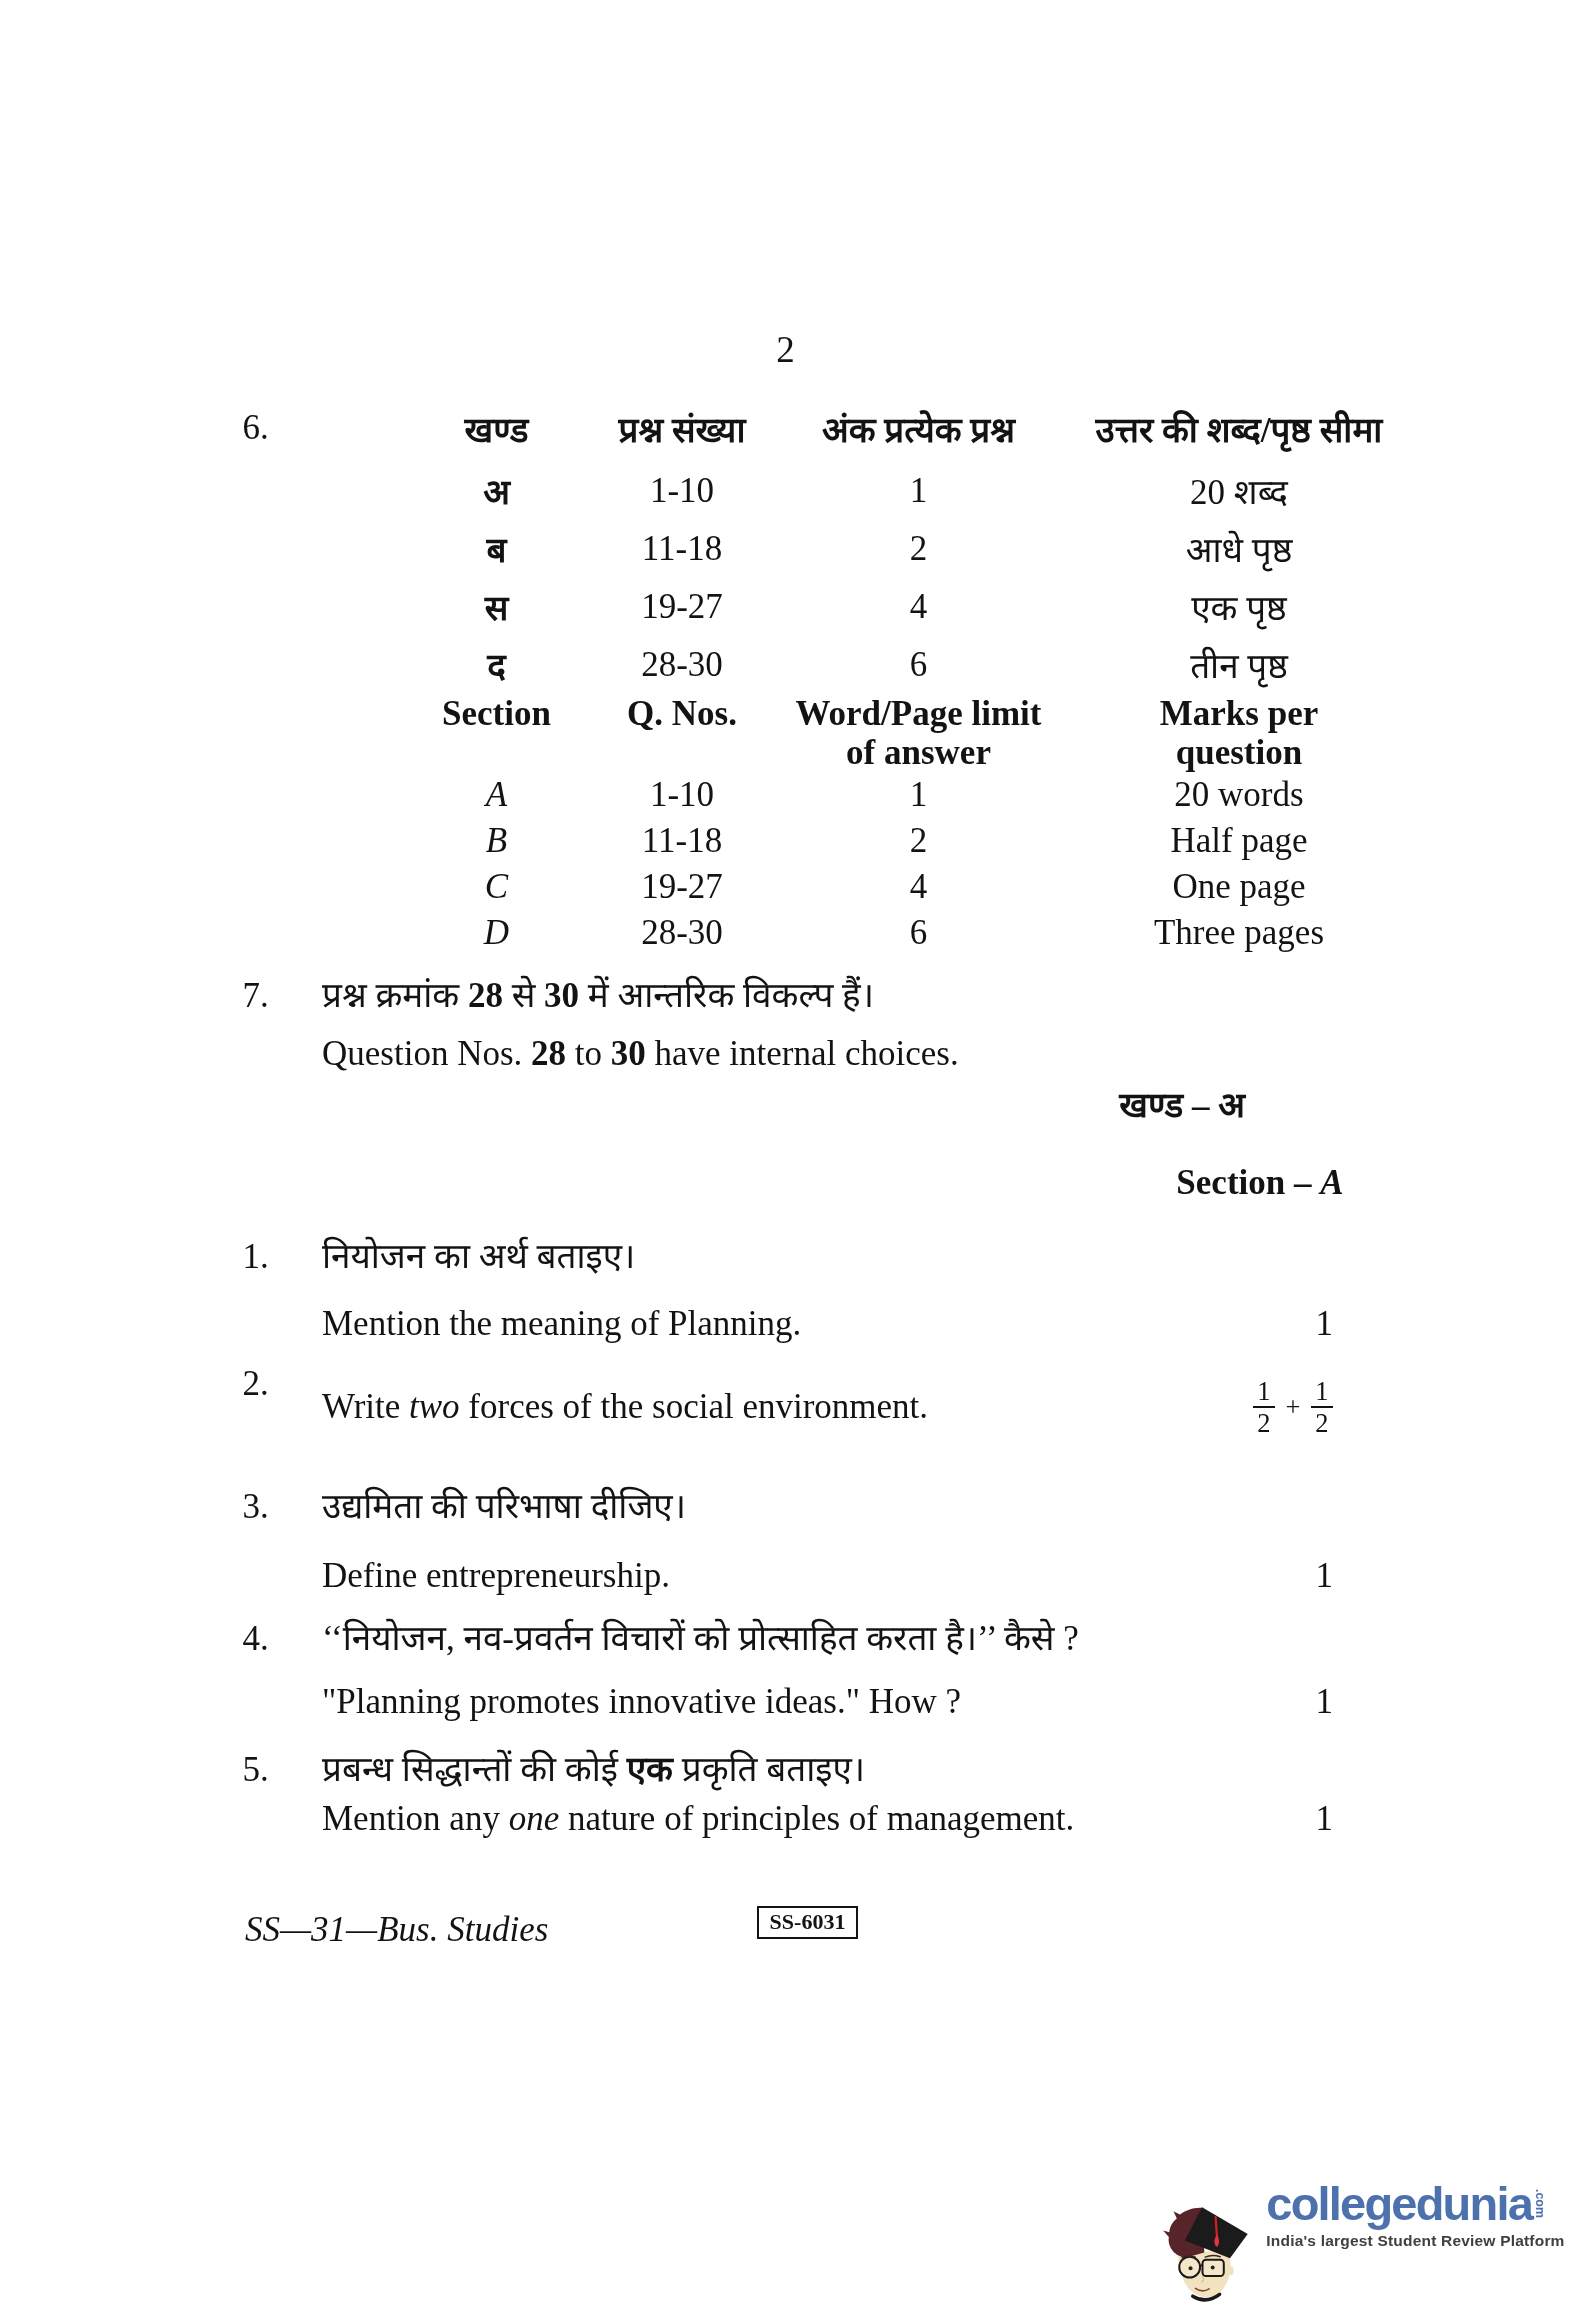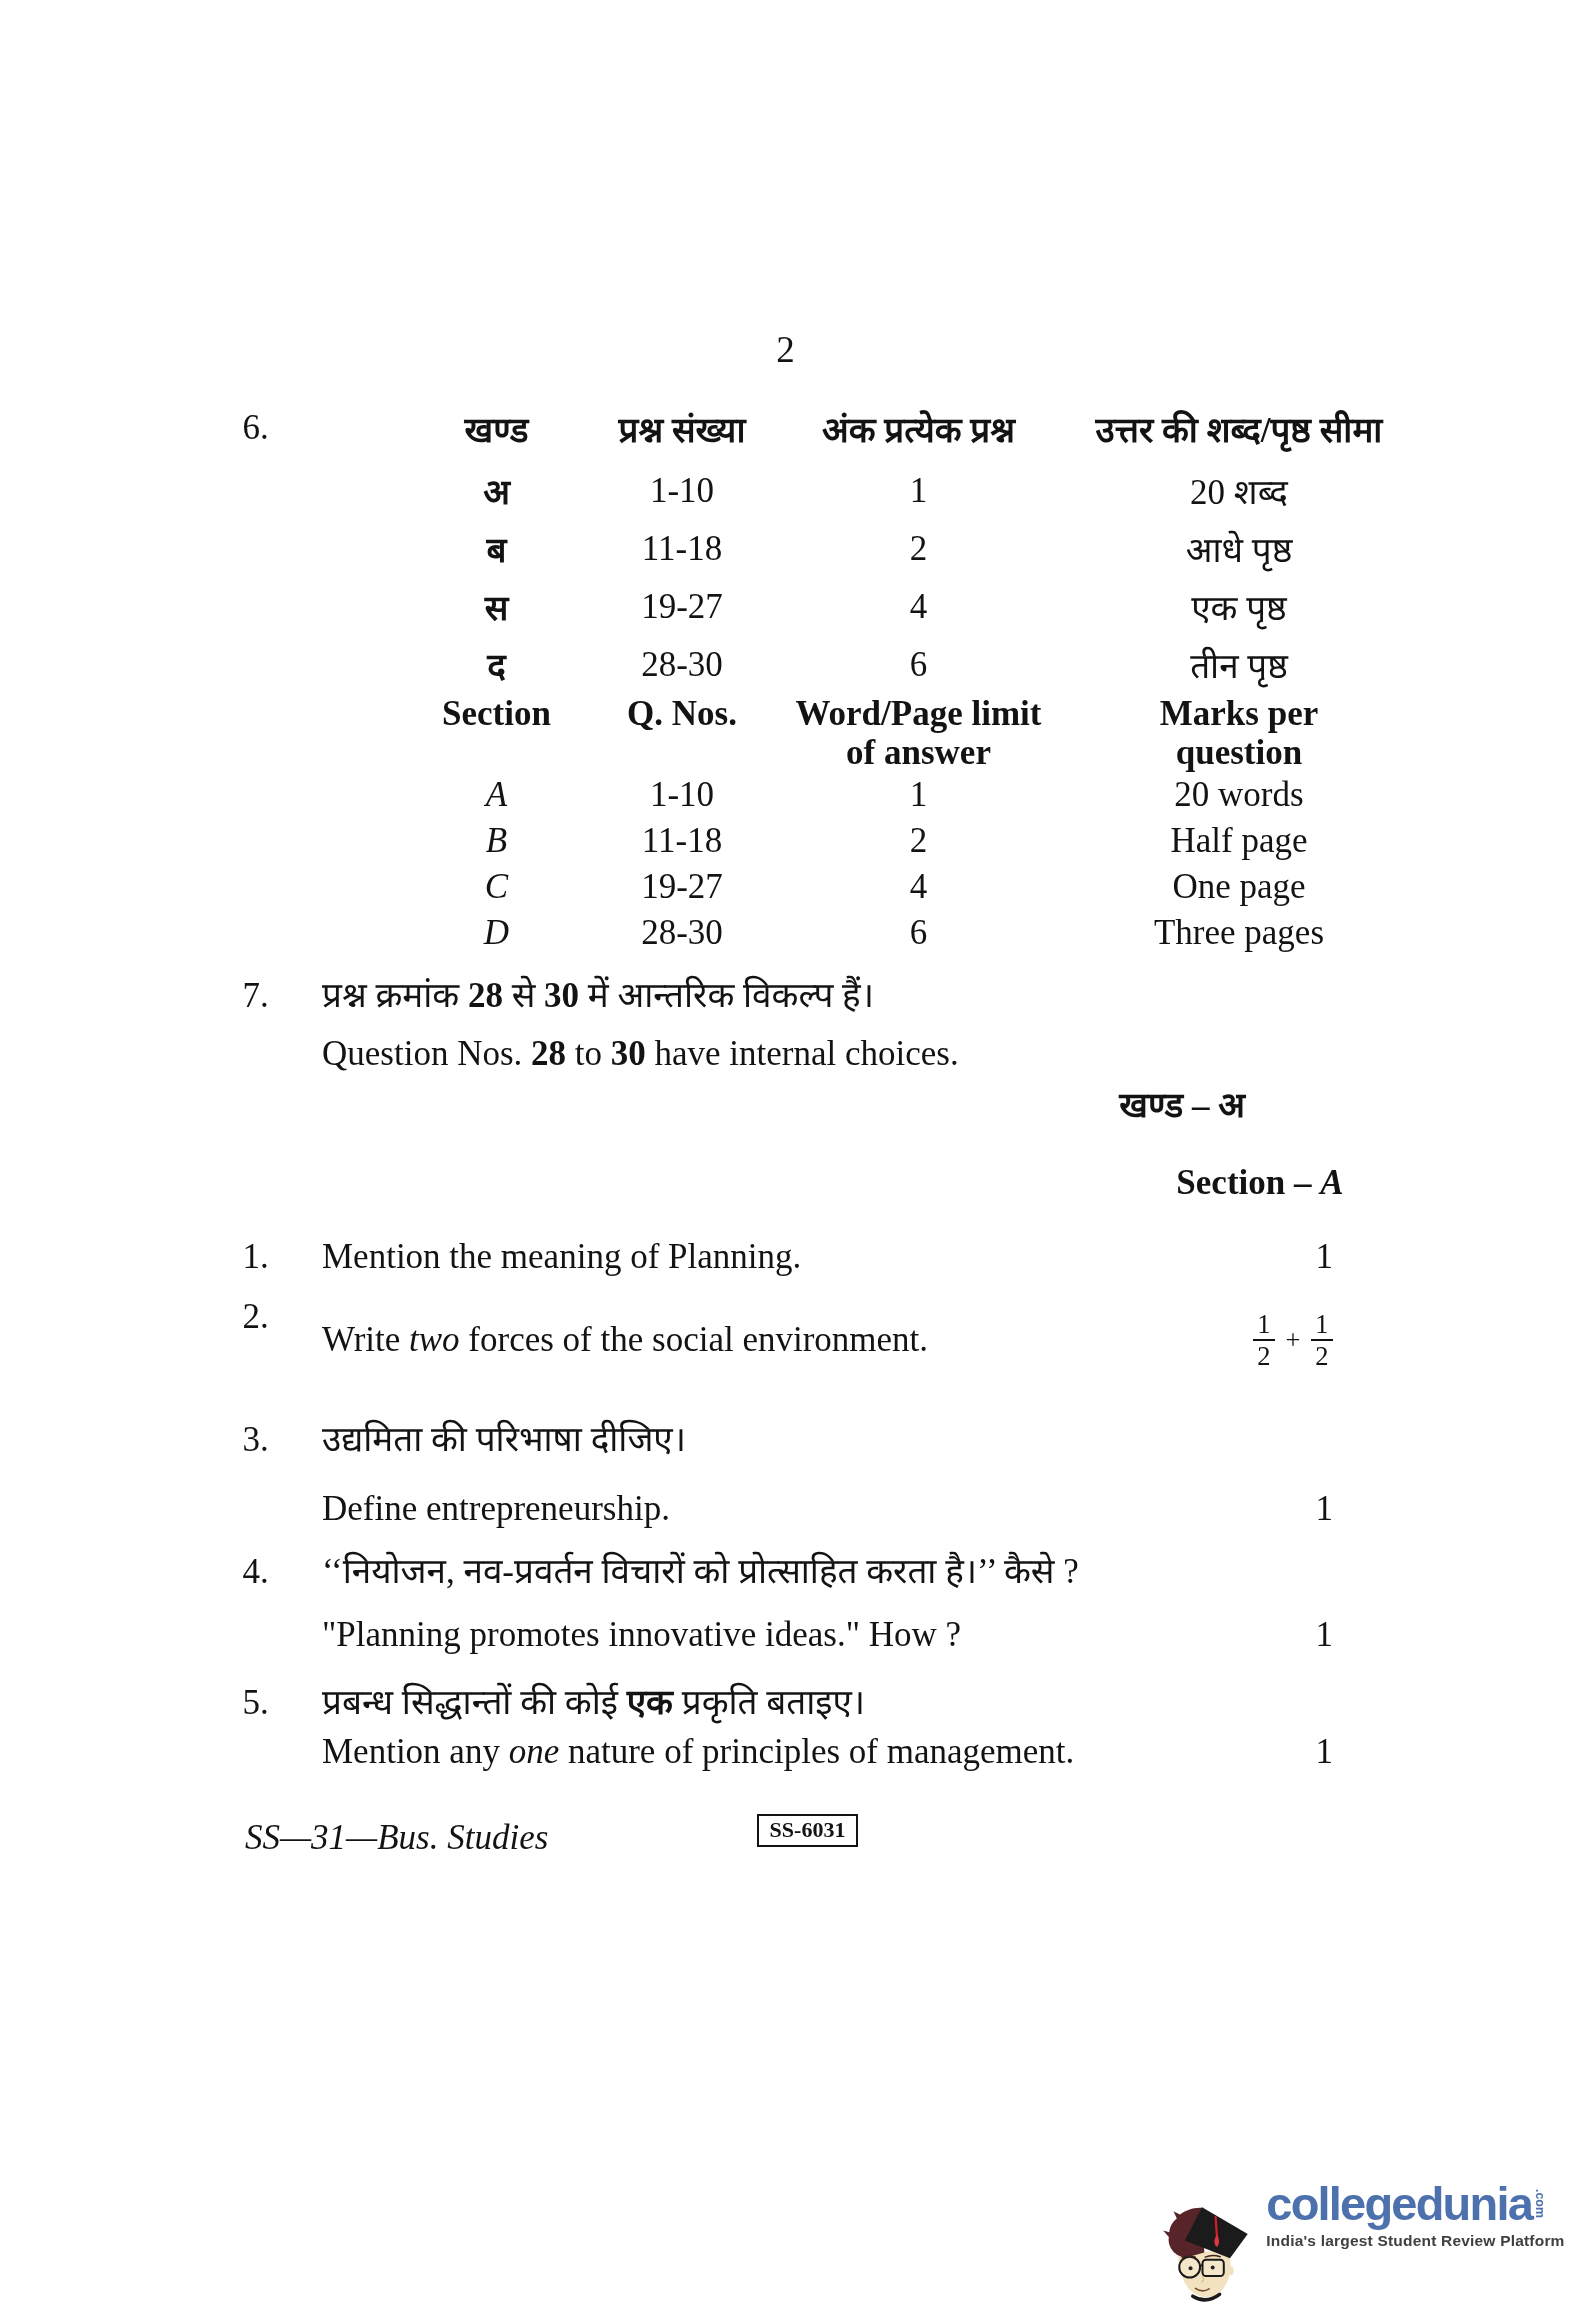--- a/index.html
+++ b/index.html
@@ -51,21 +51,21 @@
   .frac .fn { border-bottom:2.6px solid #131313; padding:0 4.4px; }
   .fplus { font-size:26.5px; margin:0 10.6px; }
   .mark-frac { display:flex; align-items:center; justify-content:flex-end; }
 
   #q1 { margin-top:32px; } #q1 .q-eng { margin-top:25px; }
   #q2 { margin-top:17.7px; } #q2 .q-eng { margin-top:12.4px; height:88px; }
   #q3 { margin-top:35px; } #q3 .q-eng { margin-top:26.5px; }
   #q4 { margin-top:21px; } #q4 .q-eng { margin-top:21px; }
   #q5 { margin-top:26.5px; } #q5 .q-eng { margin-top:7px; }
 
-  .footer { position:relative; margin-top:44px; height:57px; }
+  .footer { position:relative; margin-top:69px; height:57px; }
   .paper-code { position:absolute; left:7px; top:0; font-size:35px; line-height:42px; font-style:italic; }
   .paper-box  { position:absolute; left:519px; top:-3.5px; border:2.6px solid #131313; padding:0.9px 10.6px 2.6px 10.6px; font-size:22px; font-weight:bold; }
 
   
   .logo { position:absolute; right:12.4px; bottom:3.5px; display:flex; align-items:flex-start; }
   .mascot { width:113px; height:134px; margin-right:1.8px; }
   .brand-row { display:flex; align-items:flex-start; }
   .brand { font-family:"Liberation Sans", sans-serif; font-weight:bold; font-size:47px; line-height:44px; letter-spacing:-1.8px; color:#4d71ad; }
   .tld { writing-mode:vertical-rl; font-family:"Liberation Sans", sans-serif; font-weight:bold; font-size:12.4px; color:#4d71ad; margin-top:7px; margin-left:0.9px; }
   .tagline { font-family:"Liberation Sans", sans-serif; font-weight:bold; font-size:15.5px; letter-spacing:0.2px; color:#404040; margin-top:6.2px; }
@@ -141,20 +141,21 @@
     <span class="num">7.</span>
     <div class="line"><span>प्रश्न क्रमांक </span><span class="b">28</span><span> से </span><span class="b">30</span><span> में आन्तरिक विकल्प हैं।</span></div>
     <div class="line eng"><span>Question Nos. </span><span class="b">28</span><span> to </span><span class="b">30</span><span> have internal choices.</span></div>
   </div>
 
   <div class="khand">खण्ड – अ</div>
   <div class="secA"><span>Section – </span><span class="i">A</span></div>
 
   <div class="inst question" id="q1">
     <span class="num">1.</span>
+    <div class="line"><span>नियोजन का अर्थ बताइए।</span><span class="b"></span><span></span></div>
     <div class="line q-eng">
       <span class="etext"><span>Mention the meaning of Planning.</span><span class="i"></span><span></span></span>
       <span class="mark">1</span>
     </div>
   </div>
 
   <div class="inst question" id="q2">
     <span class="num">2.</span>
     <div class="line q-eng">
       <span class="etext"><span>Write </span><span class="i">two</span><span> forces of the social environment.</span></span>

